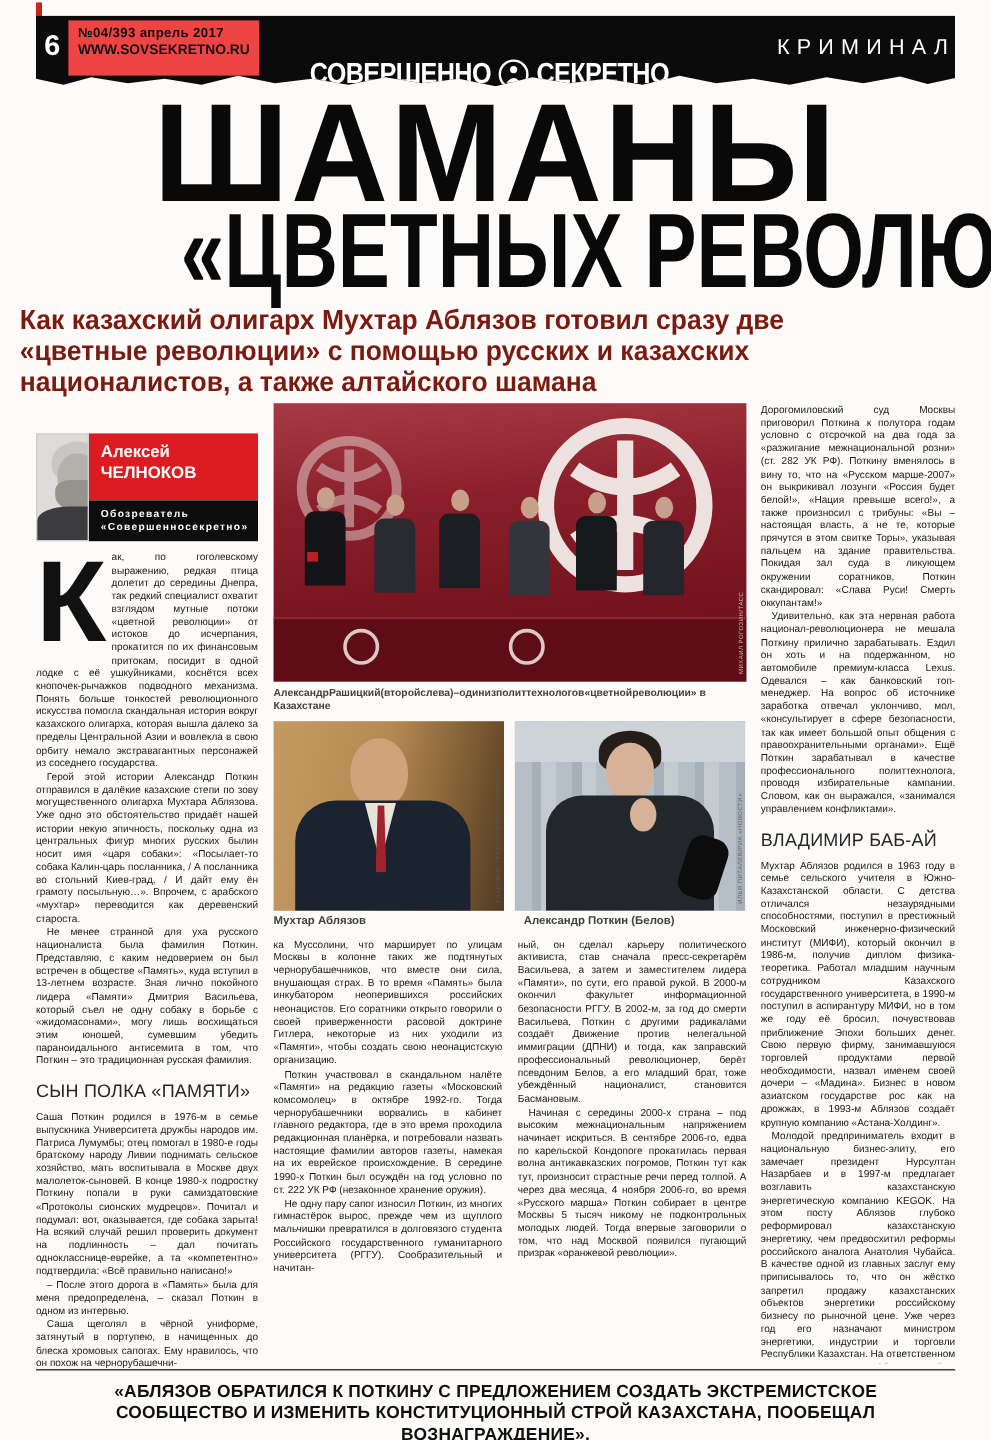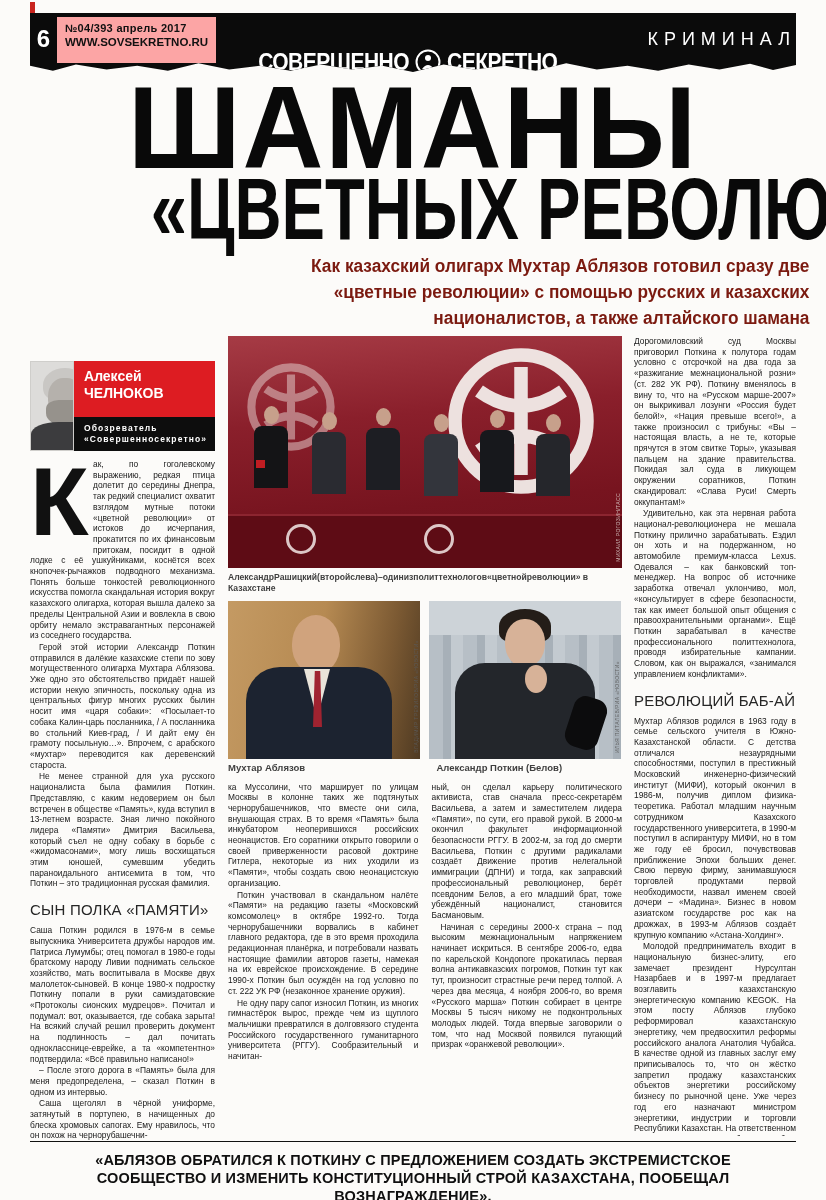--- a/index.html
+++ b/index.html
@@ -4,34 +4,34 @@
 <style>
   html,body{margin:0;padding:0;}
   body{background:#e8e6e2;font-family:"Liberation Sans","DejaVu Sans",sans-serif;}
   .page{position:relative;width:826px;height:1200px;margin:0 auto;background:#fcfbf9;overflow:hidden;color:#171717;}
 
   
   .print-mark{position:absolute;left:30px;top:2px;width:5px;height:13px;background:#c8241e;}
   .topbar{position:absolute;left:30px;top:13px;width:766px;height:62px;background:#0b0b0b;display:flex;align-items:stretch;
     clip-path:polygon(0% 0%,100% 0%,100% 84%,97% 92%,94% 82%,90% 91%,86% 83%,82% 93%,78% 85%,74% 91%,70% 81%,66% 93%,62% 85%,58% 91%,54% 83%,50% 95%,46% 85%,42% 91%,38% 83%,34% 93%,30% 85%,26% 91%,22% 81%,18% 93%,14% 85%,10% 91%,6% 83%,3% 93%,0% 85%);}
   .pagenum{width:42px;display:flex;align-items:center;justify-content:center;color:#fff;font-size:24px;font-weight:bold;padding-bottom:10px;}
-  .issuebox{width:168px;background:#fca5a5;margin:4px 0 12px 0;padding:5px 8px 0 8px;box-sizing:border-box;color:#111;}
+  .issuebox{width:168px;background:#ef4444;margin:4px 0 12px 0;padding:5px 8px 0 8px;box-sizing:border-box;color:#111;}
   .issuebox .l1{font-size:11px;font-weight:bold;letter-spacing:0.3px;}
   .issuebox .l2{font-size:11.5px;font-weight:bold;margin-top:2px;}
   .mast{flex:1;display:flex;align-items:center;padding-bottom:10px;}
   .mastlogo{display:flex;align-items:center;gap:6px;margin-left:42px;margin-top:45px;}
   .mastlogo .w{color:#fff;font-size:21px;font-weight:bold;letter-spacing:-0.5px;transform:scaleY(1.15);}
   .emblem{width:26px;height:26px;}
   .rubric{color:#fff;font-size:18px;font-weight:normal;letter-spacing:6px;margin-left:90px;}
 
   
   .h1a{position:absolute;left:0;top:76px;width:100%;text-align:center;font-weight:bold;font-size:112px;line-height:100px;letter-spacing:2px;color:#090909;white-space:nowrap;transform:scaleY(1.04);transform-origin:top;}
   .h1b{position:absolute;left:0;top:168px;width:100%;text-align:center;white-space:nowrap;}
   .h1b span{display:inline-block;font-weight:bold;font-size:88px;line-height:82px;color:#090909;transform:scale(0.74,1.0);transform-origin:center top;letter-spacing:0px;}
-  .subhead{position:absolute;left:0;top:253px;width:100%;text-align:right;color:#7b1a10;font-weight:bold;font-size:18px;line-height:26px;}
+  .subhead{position:absolute;left:0;top:253px;width:100%;text-align:left;color:#7b1a10;font-weight:bold;font-size:23px;line-height:26px;}
   .subhead div{transform:scaleX(0.96);}
 
   
   .col1{position:absolute;left:30px;top:336px;width:185px;height:800px;overflow:hidden;margin-top:25px;}
   .author{display:flex;height:90px;margin-bottom:8px;}
   .aphoto{width:68px;background:#dddcda;position:relative;overflow:hidden;border:1px solid #cfcecb;box-sizing:border-box;}
   .aphoto .hair{position:absolute;left:12px;top:6px;width:44px;height:34px;border-radius:50% 50% 40% 40%;background:#c9c7c4;}
   .aphoto .face{position:absolute;left:17px;top:16px;width:34px;height:40px;border-radius:45%;background:#b5b1ac;}
   .aphoto .beard{position:absolute;left:15px;top:38px;width:38px;height:26px;border-radius:40% 40% 60% 60%;background:#96928c;}
   .aphoto .body{position:absolute;left:0px;top:60px;width:68px;height:30px;border-radius:40% 40% 0 0;background:#3c3c3e;}
@@ -228,21 +228,21 @@
       <div class="tcol bt">
         <p>ный, он сделал карьеру политического активиста, став сначала пресс-секретарём Васильева, а затем и заместителем лидера «Памяти», по сути, его правой рукой. В 2000-м окончил факультет информационной безопасности РГГУ. В 2002-м, за год до смерти Васильева, Поткин с другими радикалами создаёт Движение против нелегальной иммиграции (ДПНИ) и тогда, как заправский профессиональный революционер, берёт псевдоним Белов, а его младший брат, тоже убеждённый националист, становится Басмановым.</p>
         <p class="ind">Начиная с середины 2000-х страна – под высоким межнациональным напряжением начинает искриться. В сентябре 2006-го, едва по карельской Кондопоге прокатилась первая волна антикавказских погромов, Поткин тут как тут, произносит страстные речи перед толпой. А через два месяца, 4 ноября 2006-го, во время «Русского марша» Поткин собирает в центре Москвы 5 тысяч никому не подконтрольных молодых людей. Тогда впервые заговорили о том, что над Москвой появился пугающий призрак «оранжевой революции».</p>
       </div>
     </div>
   </div>
 
   <div class="col4 bt">
     <p>Дорогомиловский суд Москвы приговорил Поткина к полутора годам условно с отсрочкой на два года за «разжигание межнациональной розни» (ст. 282 УК РФ). Поткину вменялось в вину то, что на «Русском марше-2007» он выкрикивал лозунги «Россия будет белой!», «Нация превыше всего!», а также произносил с трибуны: «Вы – настоящая власть, а не те, которые прячутся в этом свитке Торы», указывая пальцем на здание правительства. Покидая зал суда в ликующем окружении соратников, Поткин скандировал: «Слава Руси! Смерть оккупантам!»</p>
     <p class="ind">Удивительно, как эта нервная работа национал-революционера не мешала Поткину прилично зарабатывать. Ездил он хоть и на подержанном, но автомобиле премиум-класса Lexus. Одевался – как банковский топ-менеджер. На вопрос об источнике заработка отвечал уклончиво, мол, «консультирует в сфере безопасности, так как имеет большой опыт общения с правоохранительными органами». Ещё Поткин зарабатывал в качестве профессионального политтехнолога, проводя избирательные кампании. Словом, как он выражался, «занимался управлением конфликтами».</p>
-    <div class="sechead">РЕВОЛЮЦИЙ БАБ-АЙ</div>
+    <div class="sechead">ВЛАДИМИР БАБ-АЙ</div>
     <p>Мухтар Аблязов родился в 1963 году в семье сельского учителя в Южно-Казахстанской области. С детства отличался незаурядными способностями, поступил в престижный Московский инженерно-физический институт (МИФИ), который окончил в 1986-м, получив диплом физика-теоретика. Работал младшим научным сотрудником Казахского государственного университета, в 1990-м поступил в аспирантуру МИФИ, но в том же году её бросил, почувствовав приближение Эпохи больших денег. Свою первую фирму, занимавшуюся торговлей продуктами первой необходимости, назвал именем своей дочери – «Мадина». Бизнес в новом азиатском государстве рос как на дрожжах, в 1993-м Аблязов создаёт крупную компанию «Астана-Холдинг».</p>
     <p class="ind">Молодой предприниматель входит в национальную бизнес-элиту, его замечает президент Нурсултан Назарбаев и в 1997-м предлагает возглавить казахстанскую энергетическую компанию KEGOK. На этом посту Аблязов глубоко реформировал казахстанскую энергетику, чем предвосхитил реформы российского аналога Анатолия Чубайса. В качестве одной из главных заслуг ему приписывалось то, что он жёстко запретил продажу казахстанских объектов энергетики российскому бизнесу по рыночной цене. Уже через год его назначают министром энергетики, индустрии и торговли Республики Казахстан. На ответственном государственном посту Аблязов пробыл всего полтора года, до октября 1999-го, но по сию пору, то есть почти два десятка лет, он остаётся «личным врагом» Назарбаева. Воз-</p>
   </div>
 
   <div class="quote">
     <div>«АБЛЯЗОВ ОБРАТИЛСЯ К ПОТКИНУ С ПРЕДЛОЖЕНИЕМ СОЗДАТЬ ЭКСТРЕМИСТСКОЕ СООБЩЕСТВО И ИЗМЕНИТЬ КОНСТИТУЦИОННЫЙ СТРОЙ КАЗАХСТАНА, ПООБЕЩАЛ ВОЗНАГРАЖДЕНИЕ».</div>
   </div>
 
 </div>
 

